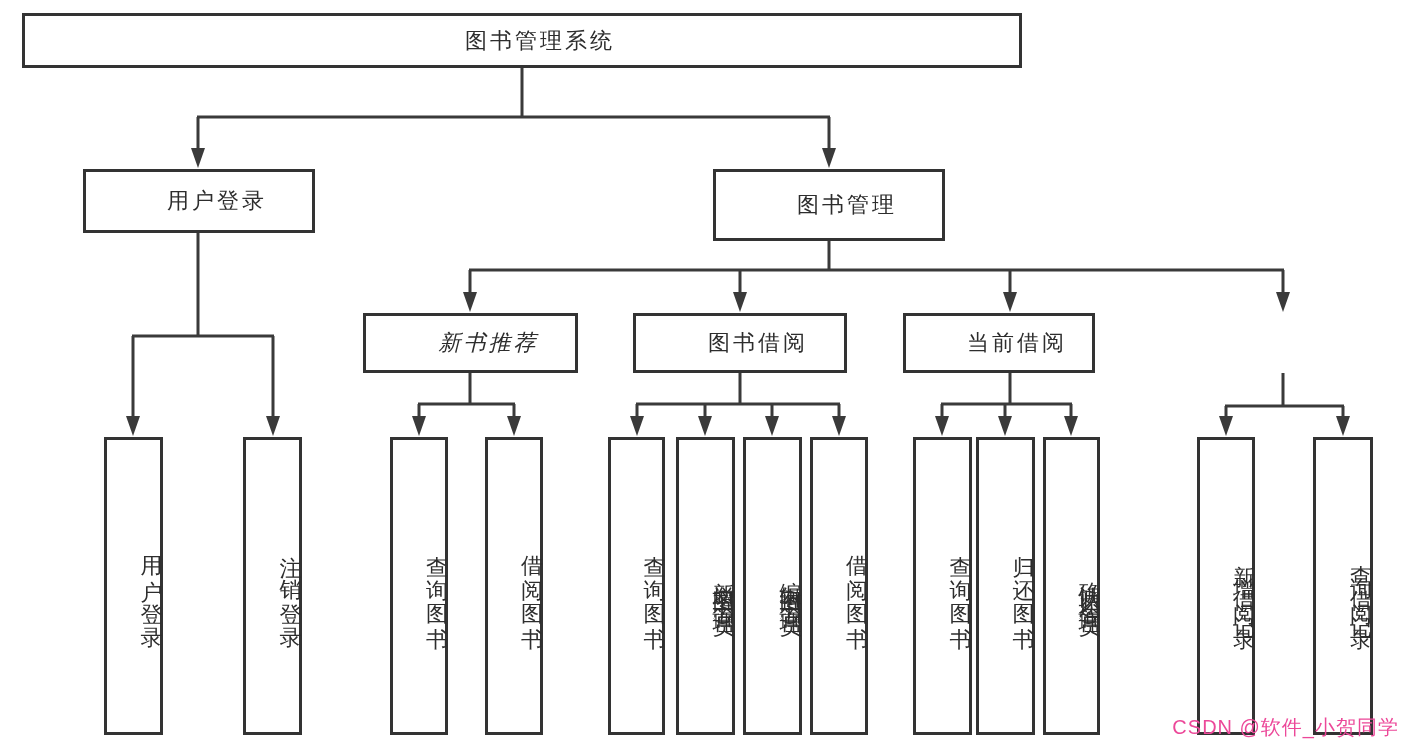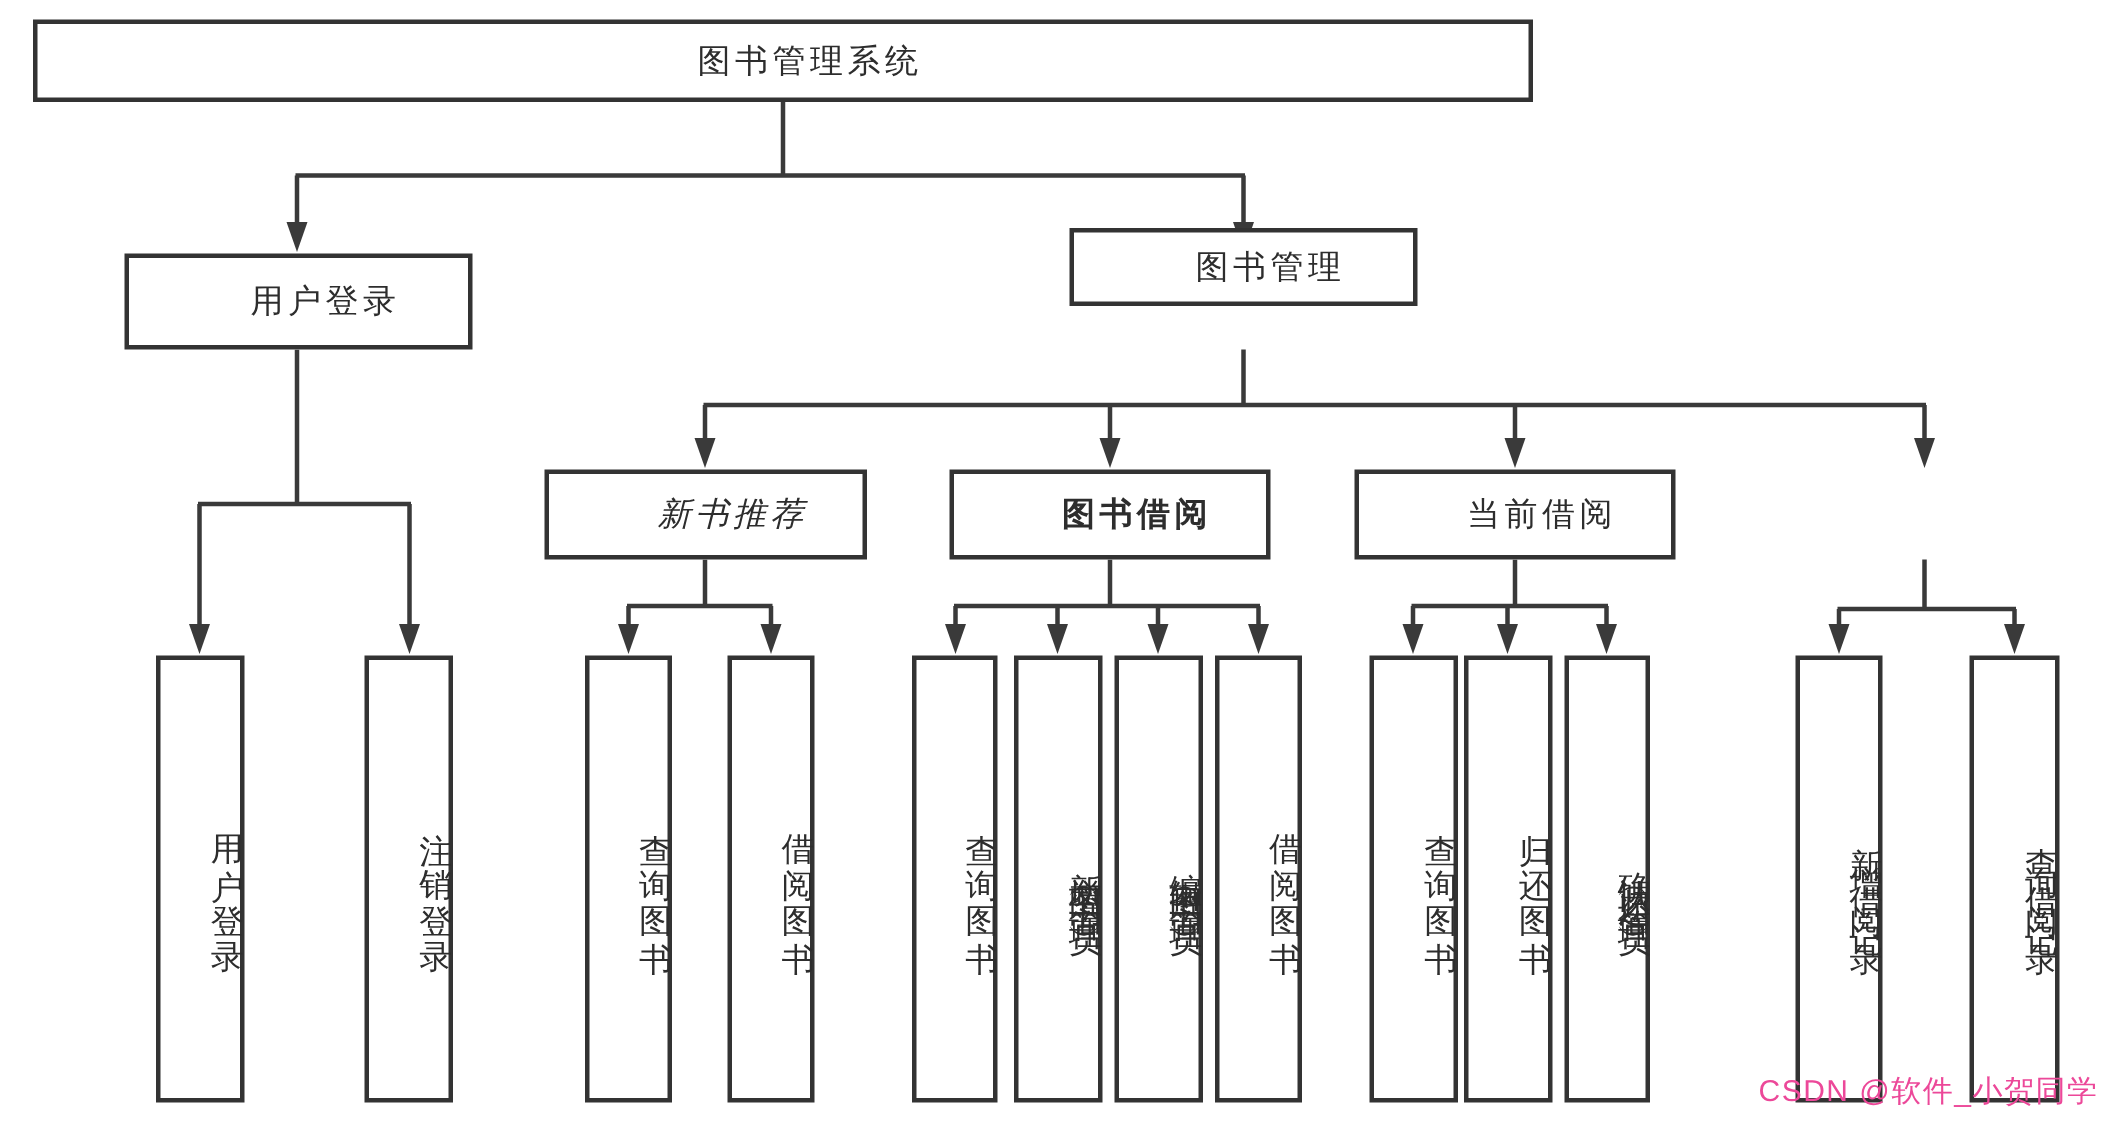--- a/index.html
+++ b/index.html
@@ -87,31 +87,31 @@
     <polygon points="1336,416 1350,416 1343,436"></polygon>
   </svg>
 
   <div class="node hnode" style="left:22px; top:13px; width:1000px; height:55px;">
     <span>图书管理系统</span>
   </div>
 
   <div class="node hnode" style="left:83px; top:169px; width:232px; height:64px;">
     <span>用户登录</span>
   </div>
-  <div class="node hnode" style="left:713px; top:152px; width:232px; height:52px;">
+  <div class="node hnode" style="left:713px; top:169px; width:232px; height:72px;">
     <span>图书管理</span>
   </div>
 
   <div class="node hnode" style="left:363px; top:313px; width:215px; height:60px;font-style:italic;">
     <span>新书推荐</span>
   </div>
-  <div class="node hnode" style="left:633px; top:313px; width:214px; height:60px;font-weight:bold;">
+  <div class="node hnode" style="left:633px; top:313px; width:214px; height:60px;">
     <span>图书借阅</span>
   </div>
-  <div class="node hnode" style="left:903px; top:313px; width:214px; height:60px;">
+  <div class="node hnode" style="left:903px; top:313px; width:192px; height:60px;">
     <span>当前借阅</span>
   </div>
 
   <div class="node vnode" style="left:104px; top:437px; width:59px; height:298px;">
     <span class="vlabel" style="letter-spacing: 24px;">用户登录</span>
   </div>
   <div class="node vnode" style="left:243px; top:437px; width:59px; height:298px;">
     <span class="vlabel" style="letter-spacing: 24px;">注销登录</span>
   </div>
   <div class="node vnode" style="left:390px; top:437px; width:58px; height:298px;">

